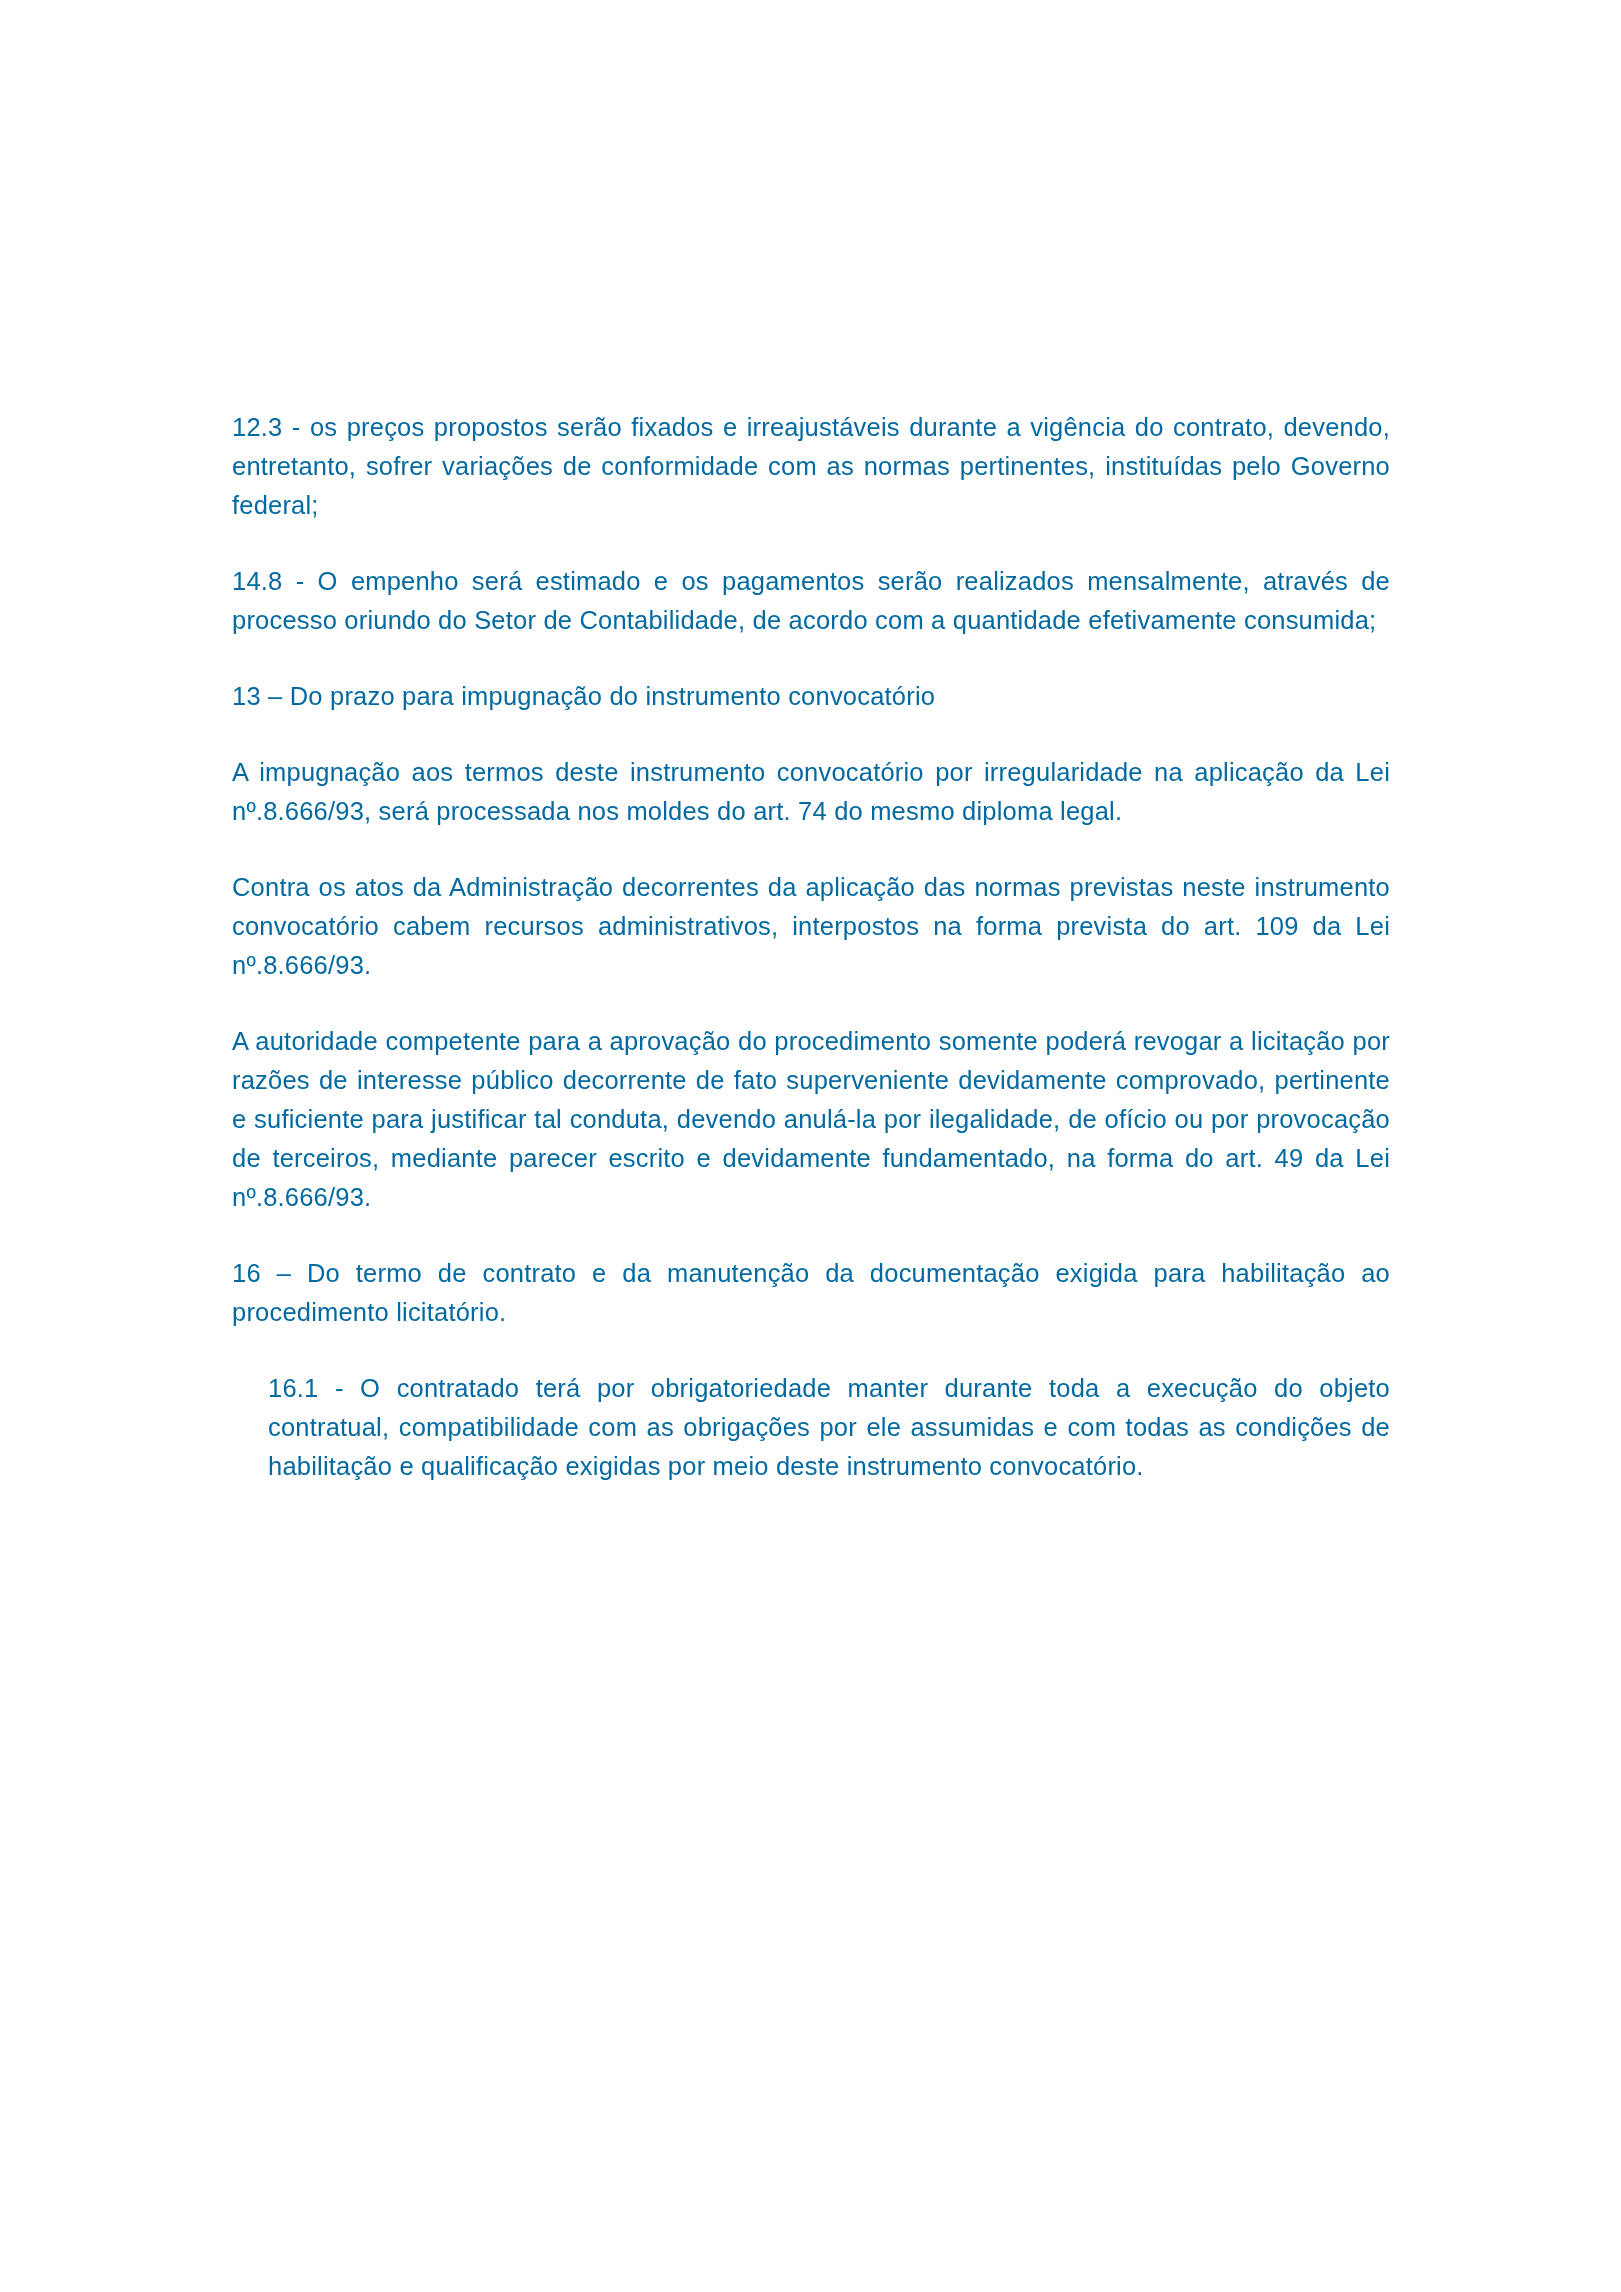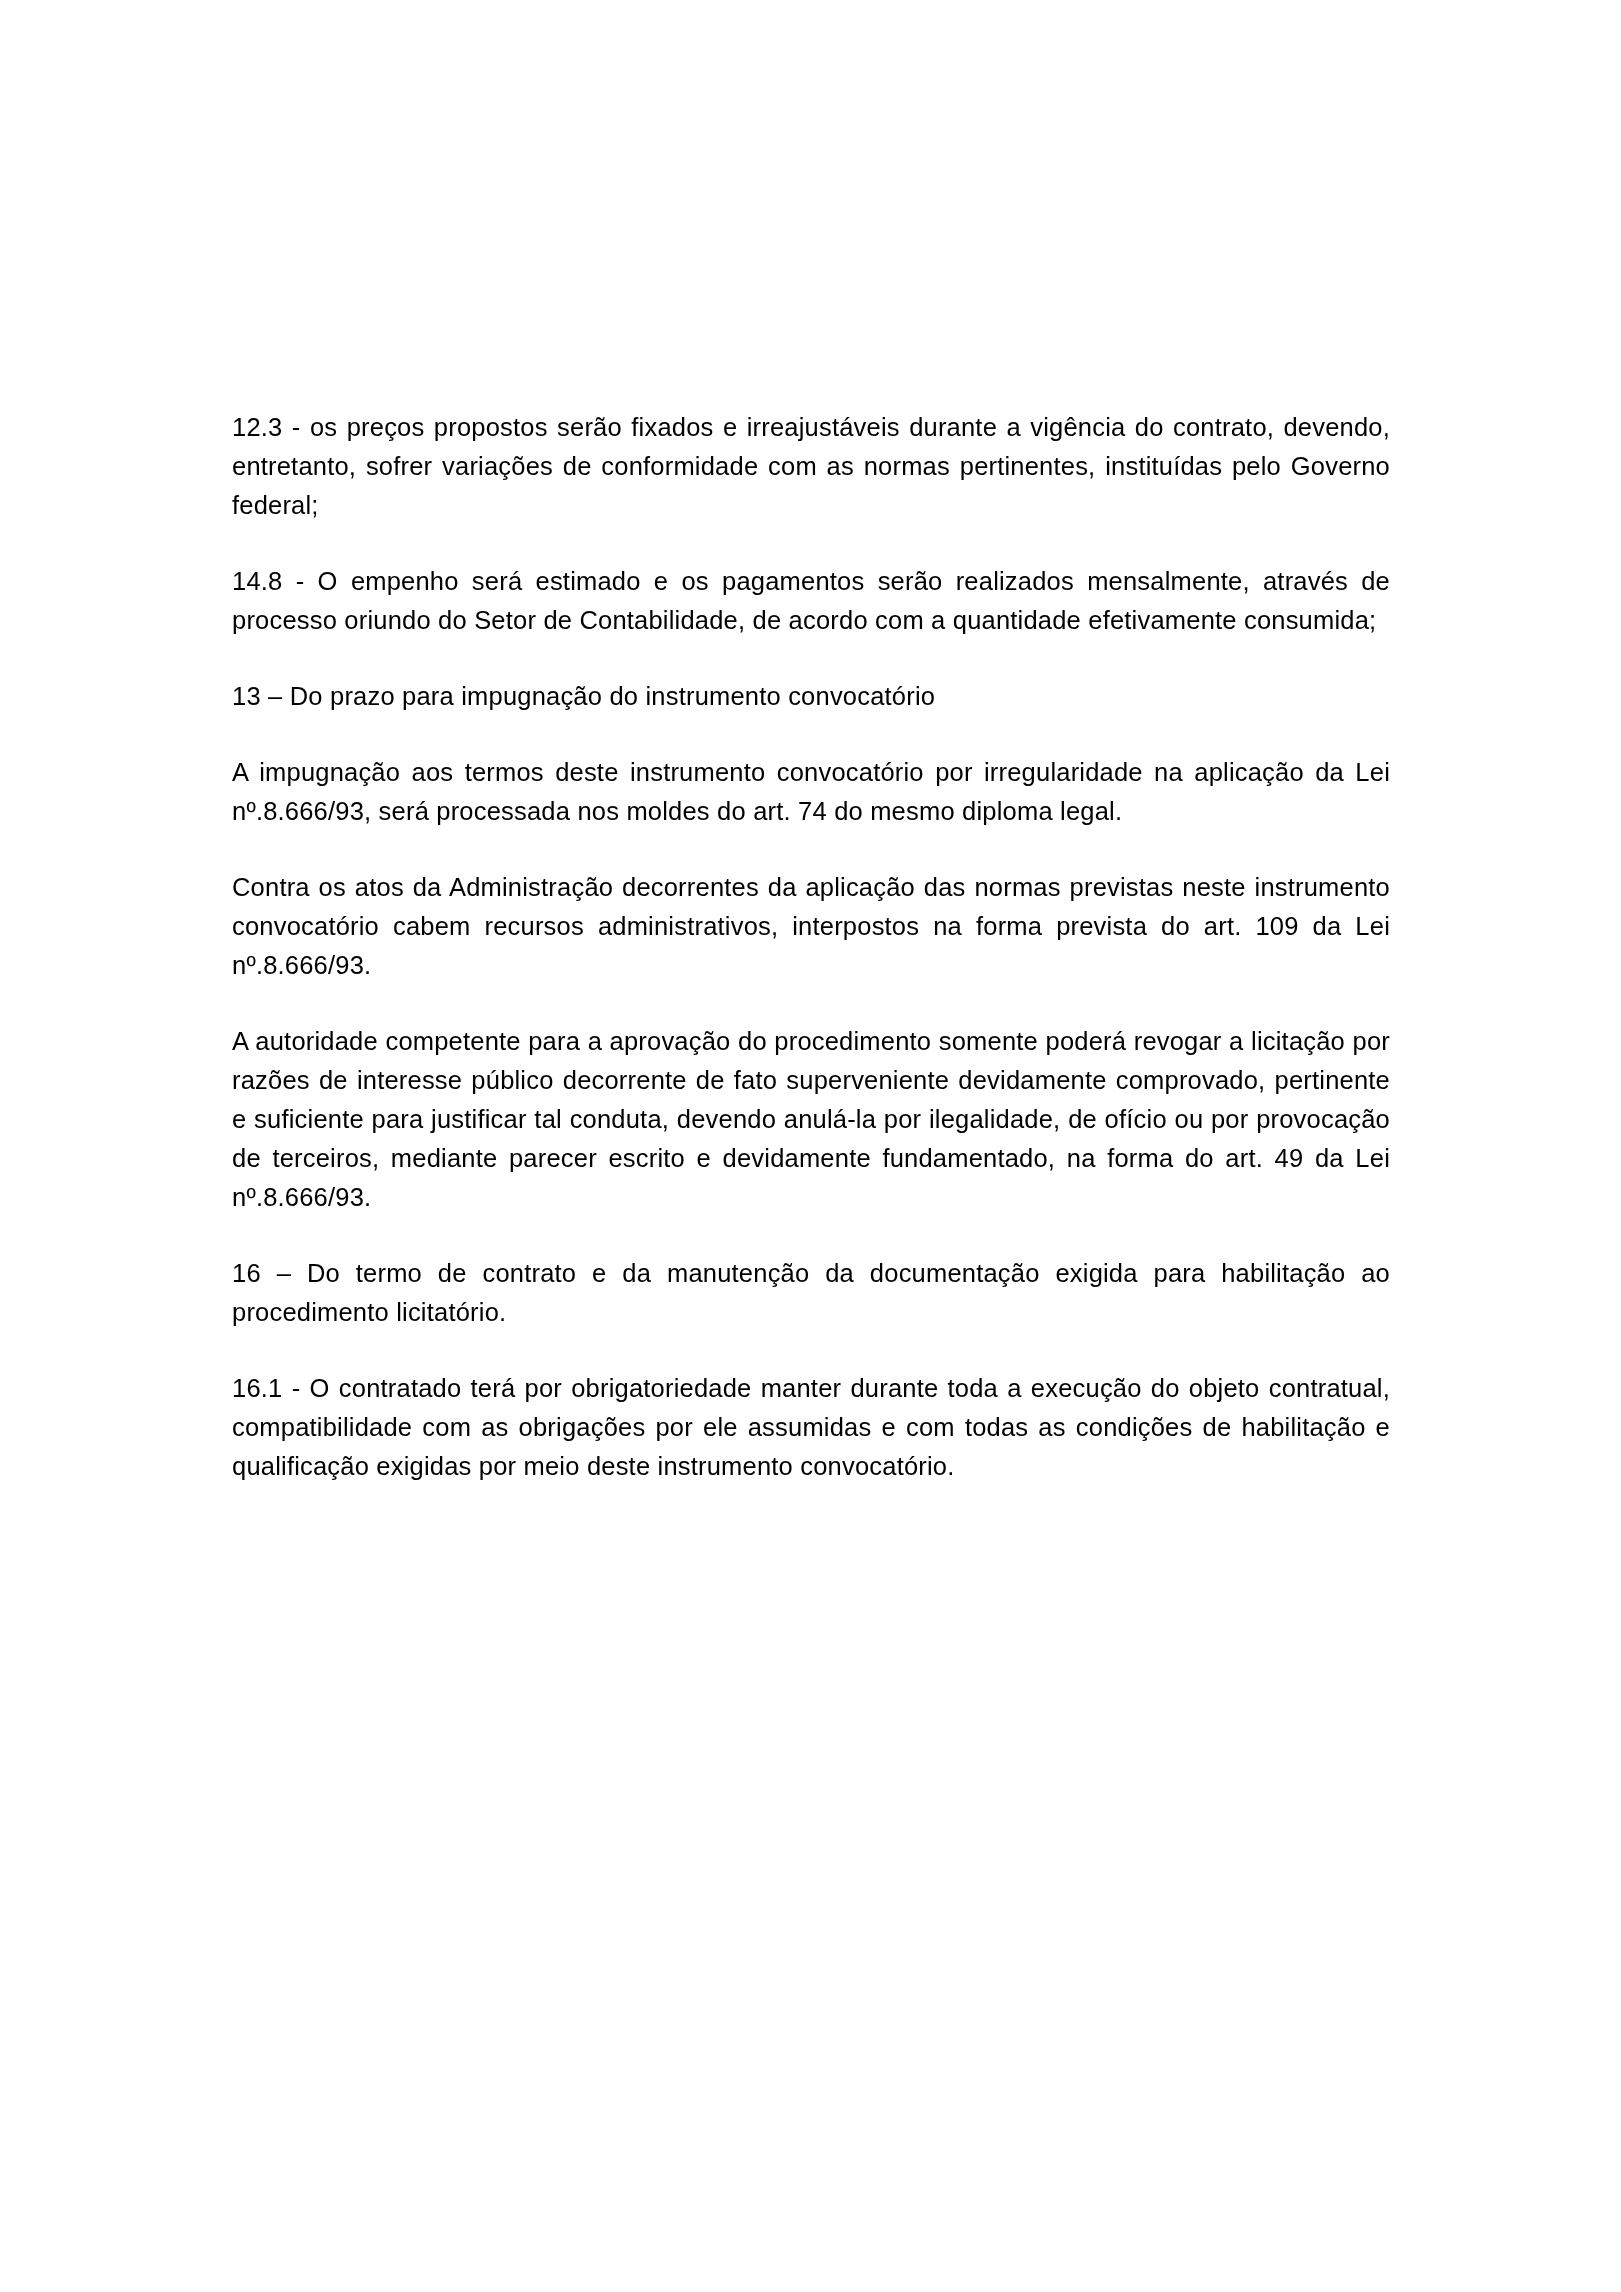--- a/index.html
+++ b/index.html
@@ -8,21 +8,21 @@
     background: #ffffff;
     width: 1621px;
     height: 2293px;
   }
   .page {
     position: relative;
     width: 1621px;
     height: 1767px;
     background: #ffffff;
     font-family: "Liberation Sans", sans-serif;
-    color: #000000;
+    color: #0369a1;
     overflow: hidden;
   }
   .content {
     position: absolute;
     left: 232px;
     top: 408px;
     width: 1158px;
   }
   .content p,
   .content h2 {
@@ -31,20 +31,21 @@
     margin: 0 0 37px 0;
     text-align: justify;
     font-weight: normal;
     letter-spacing: 0.2px;
   }
   .content h2 {
     font-weight: normal;
   }
   .content > :last-child {
     margin-bottom: 0;
+    margin-left: 36px;
   }
 </style>
 </head>
 <body>
 
 <div class="page">
   <div class="content">
     <p>12.3 - os preços propostos serão fixados e irreajustáveis durante a vigência do contrato, devendo, entretanto, sofrer variações de conformidade com as normas pertinentes, instituídas pelo Governo federal;</p>
     <p>14.8 - O empenho será estimado e os pagamentos serão realizados mensalmente, através de processo oriundo do Setor de Contabilidade, de acordo com a quantidade efetivamente consumida;</p>
     <h2>13 – Do prazo para impugnação do instrumento convocatório</h2>

